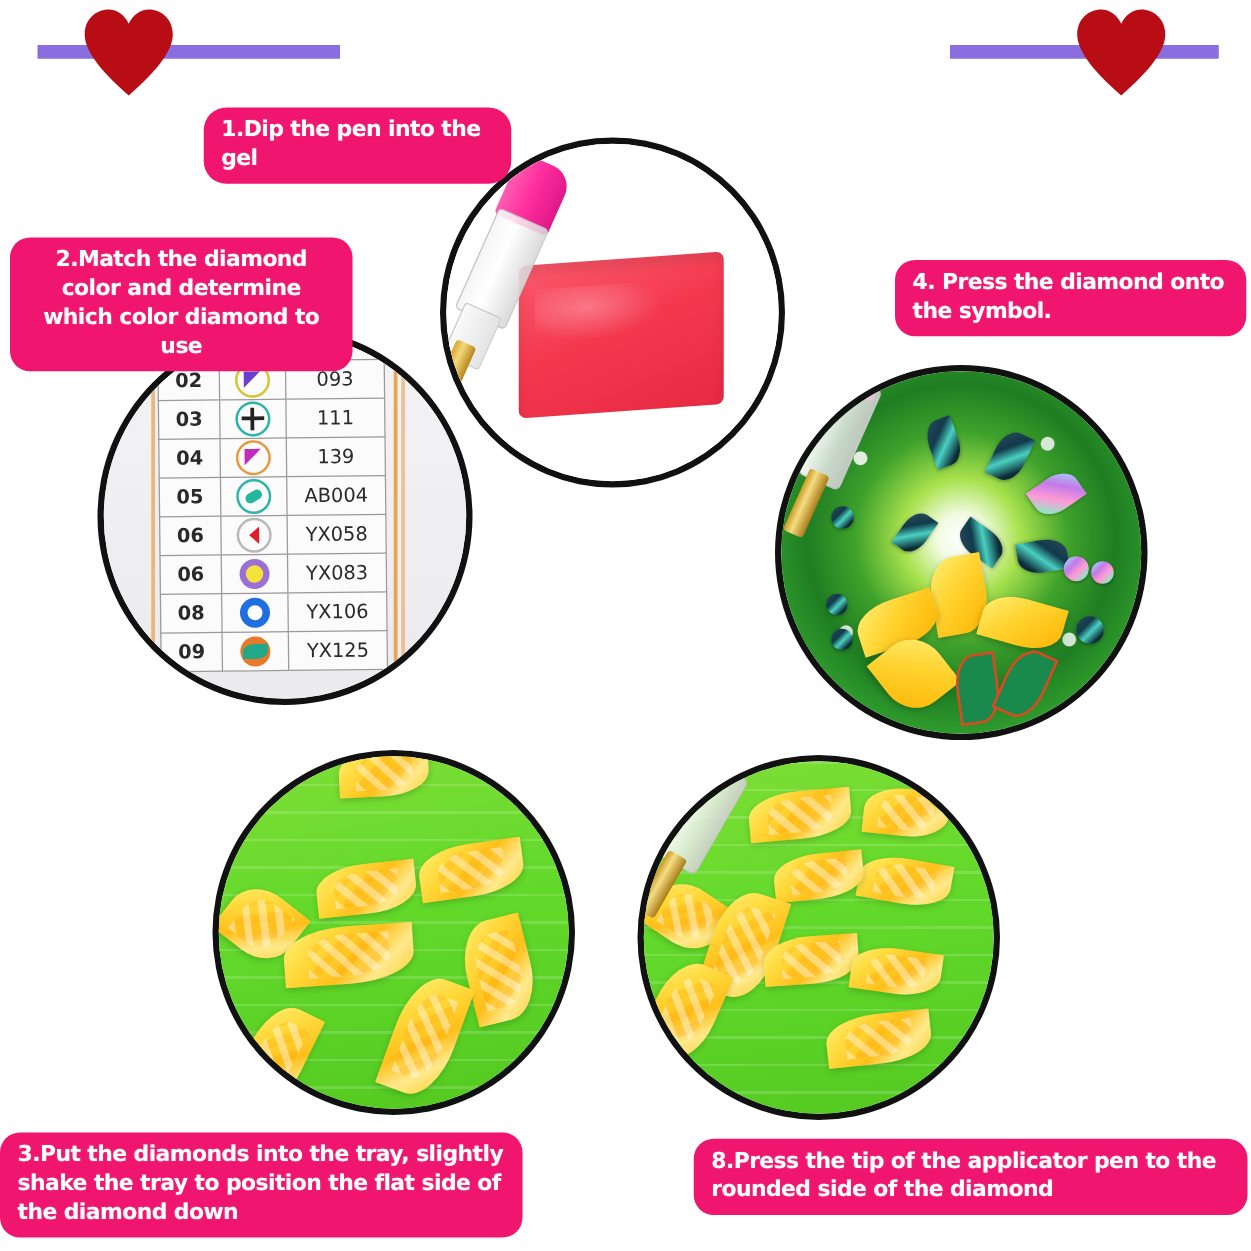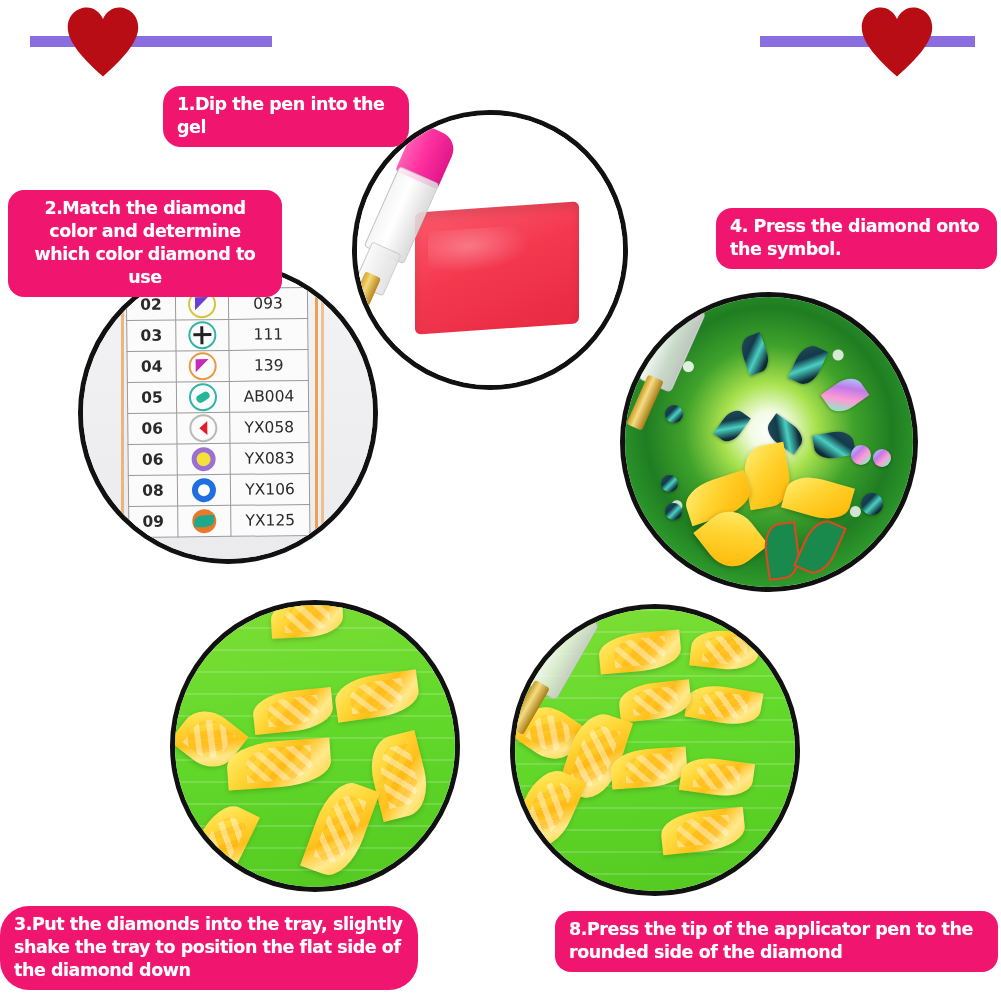--- a/index.html
+++ b/index.html
@@ -72,21 +72,21 @@
     line-height: 1.32;
     letter-spacing: -0.45px;
     padding: 7px 14px 8px 14px;
     box-sizing: border-box;
     z-index: 6;
     text-shadow: 0 0 1px rgba(255,255,255,.35);
   }
   #label-1 { left: 163px; top: 86px;  width: 246px; border-radius: 18px; }
   #label-2 { left: 8px;   top: 190px; width: 274px; text-align: center; }
   #label-5 { left: 716px; top: 208px; width: 281px; }
-  #label-3 { left: 0px;   top: 906px; width: 418px; border-radius: 29px; }
+  #label-3 { left: 0px;   top: 906px; width: 418px; }
   #label-4 { left: 555px; top: 911px; width: 443px; }
 
   
   .photo {
     position: absolute;
     border: 5px solid #111111;
     border-radius: 50%;
     overflow: hidden;
     box-sizing: border-box;
     z-index: 4;

